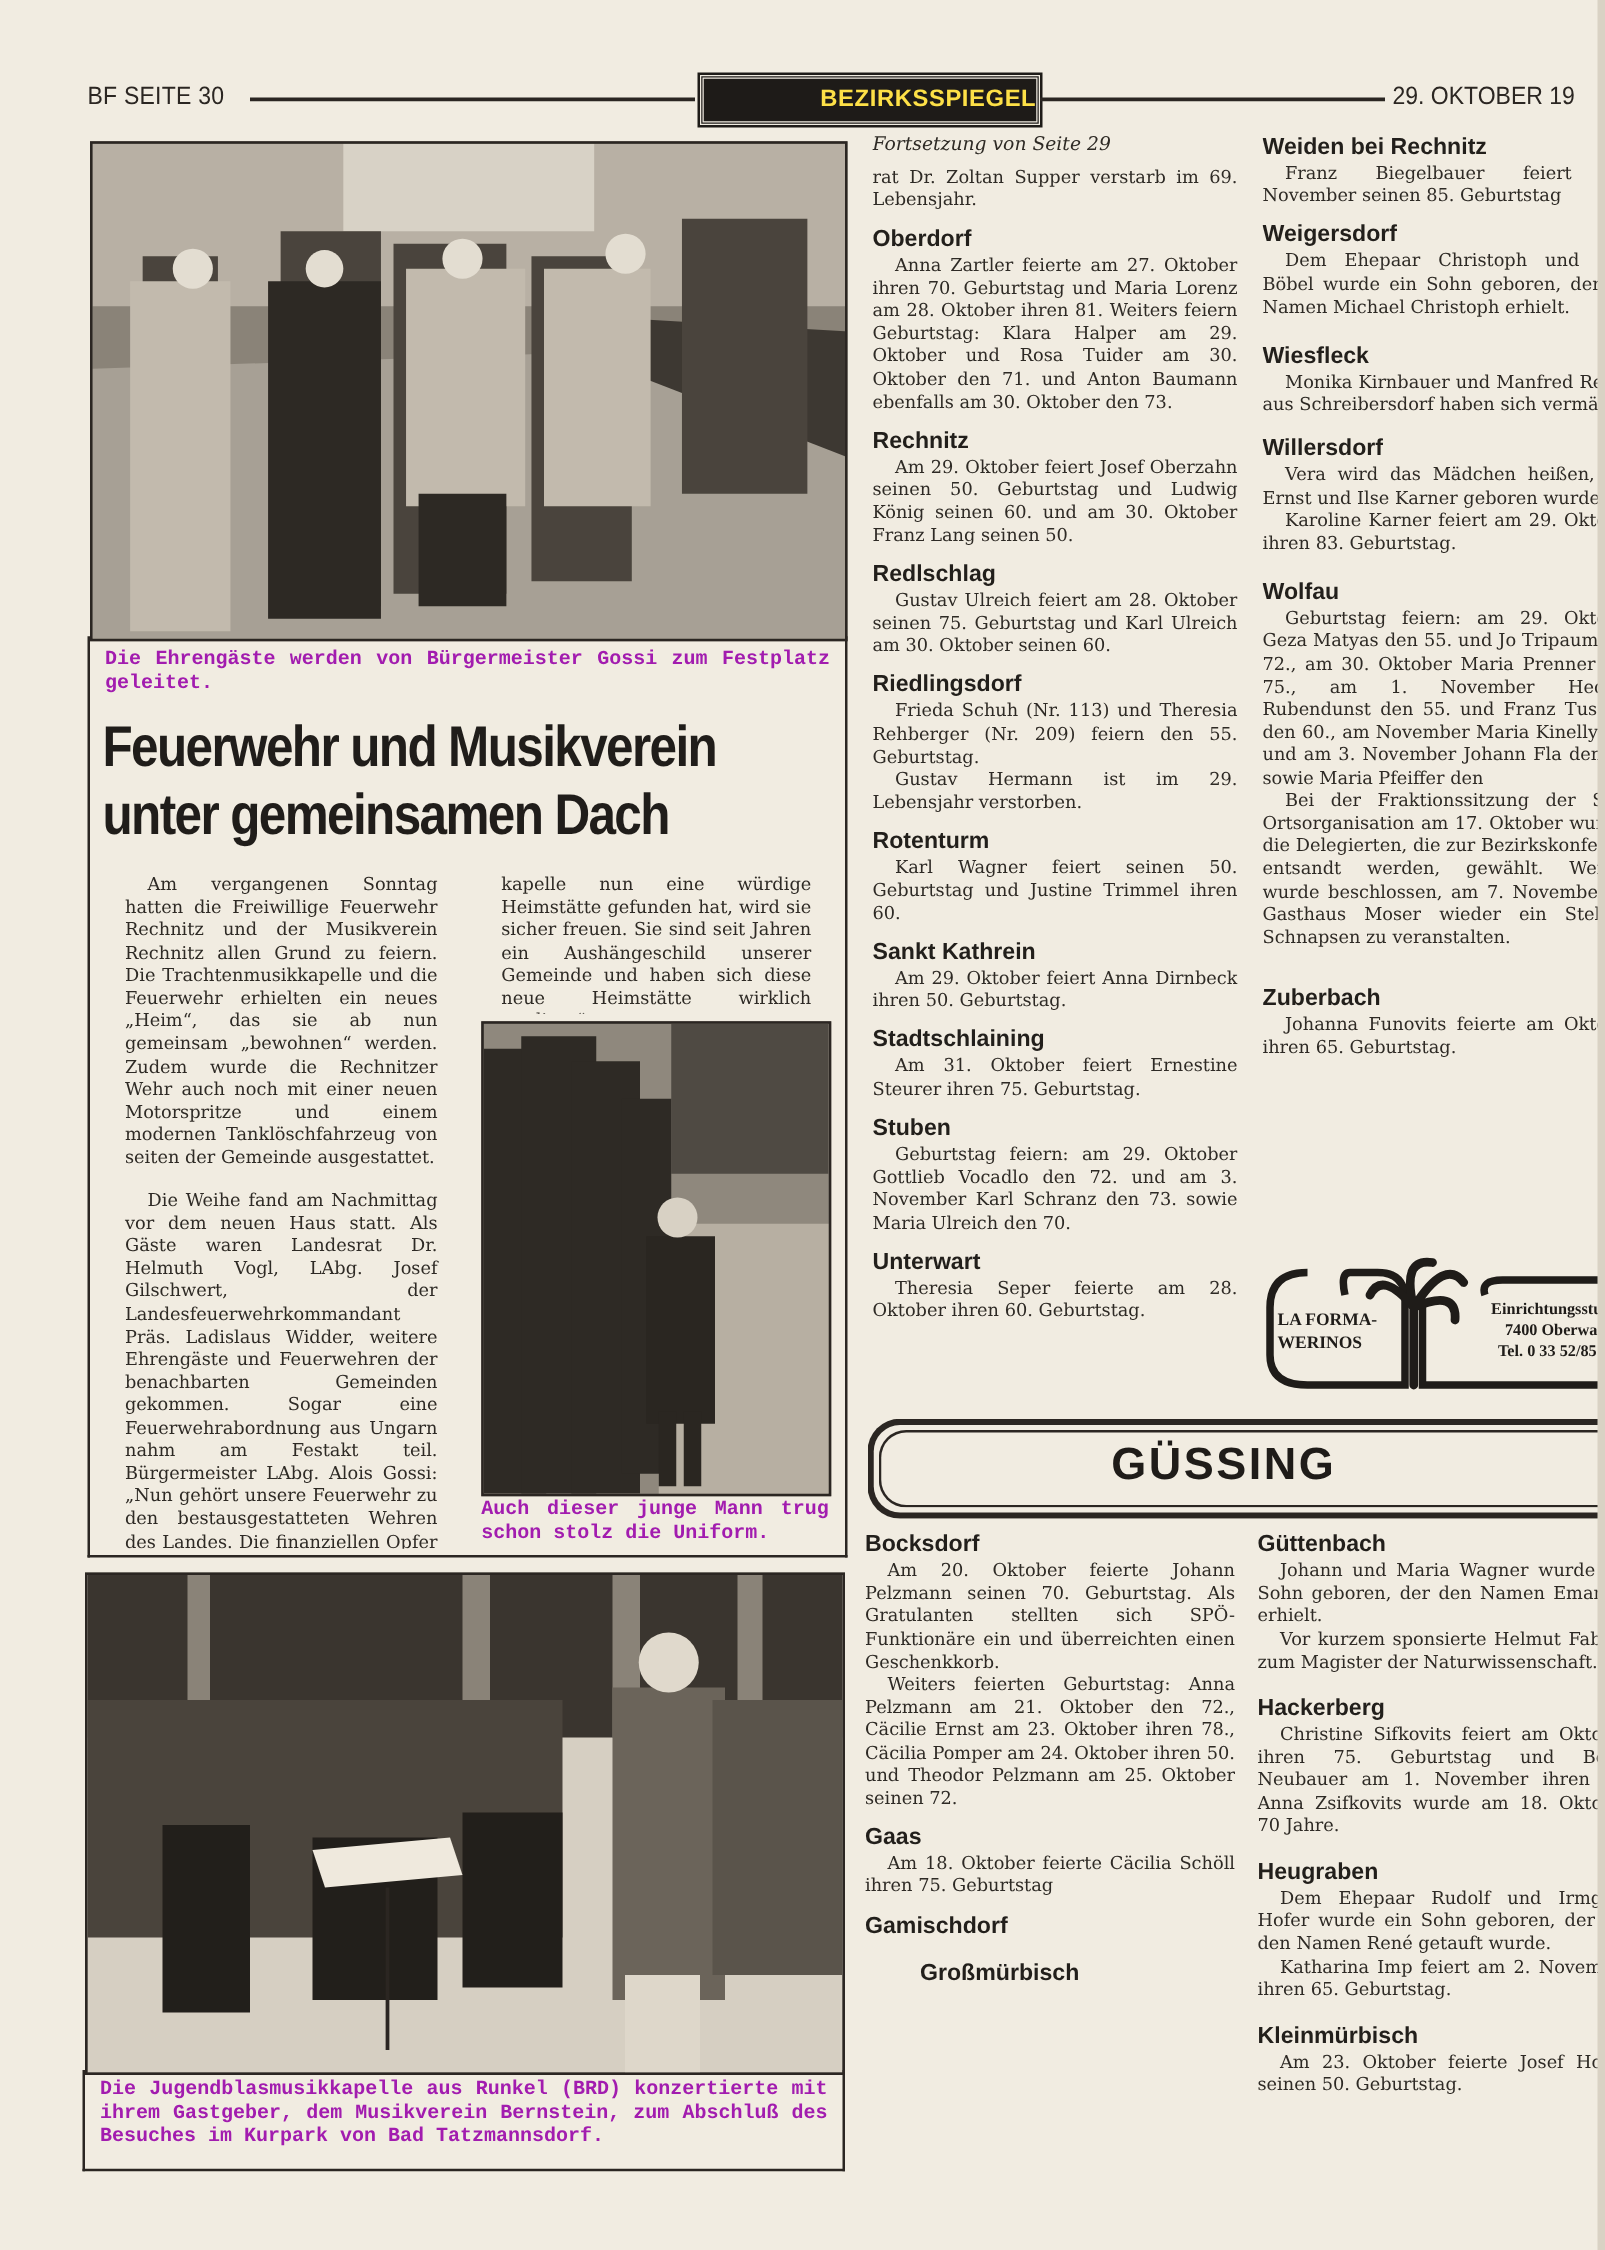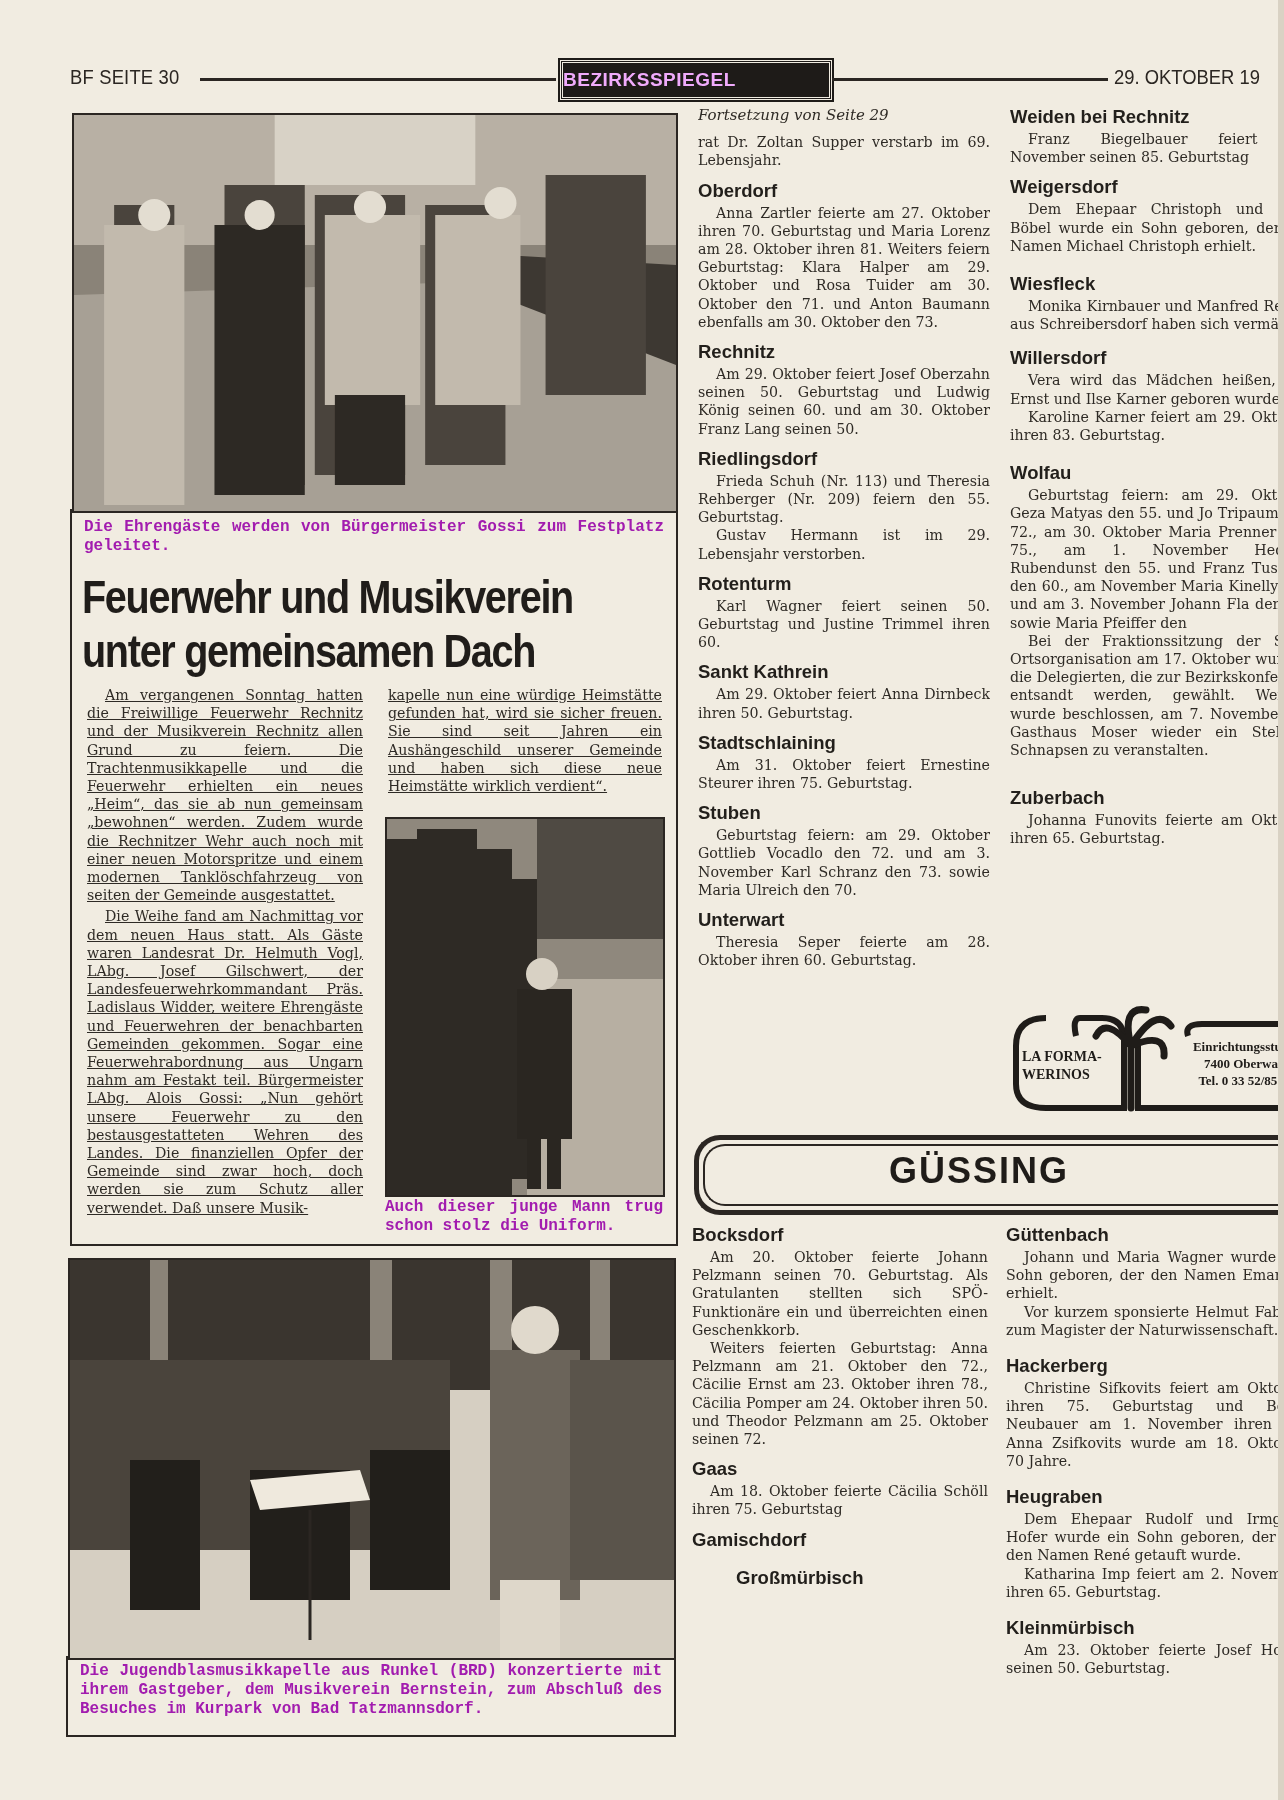--- a/index.html
+++ b/index.html
@@ -7,33 +7,33 @@
     width:1284px; height:1800px; overflow:hidden;
     background:#f1ece1;
     color:#2a2622;
     font-family:"DejaVu Serif", serif;
     position:relative;
   }
   .abs { position:absolute; }
   
   .hdr-left { left:70px; top:66px; font-family:"Liberation Sans", sans-serif; font-size:20px; color:#2b2622; letter-spacing:0.2px; transform:scaleX(0.92); transform-origin:left; }
   .hdr-rule { height:3px; background:#2b2622; top:78px; }
-  .hdr-badge { left:560px; top:60px; width:266px; height:34px; background:#1e1b18; border:3px double #f1ece1; outline:2px solid #1e1b18; color:#f0abfc; font-family:"Liberation Sans", sans-serif; font-weight:bold; font-size:19px; text-align:left; line-height:34px; letter-spacing:0.5px; }
+  .hdr-badge { left:560px; top:60px; width:266px; height:34px; background:#1e1b18; border:3px double #f1ece1; outline:2px solid #1e1b18; color:#fde047; font-family:"Liberation Sans", sans-serif; font-weight:bold; font-size:19px; text-align:right; line-height:34px; letter-spacing:0.5px; }
   .hdr-right { left:1114px; top:66px; font-family:"Liberation Sans", sans-serif; font-size:20px; color:#2b2622; white-space:nowrap; transform:scaleX(0.92); transform-origin:left; }
 
   
   .photo { background:#7b746b; border:2px solid #2b2622; overflow:hidden; }
   .photo svg { display:block; width:100%; height:100%; }
 
   
   .box { border:2px solid #2b2622; }
   .caption { font-family:Liberation Mono, monospace; font-weight:bold; font-size:16px; line-height:19px; color:#a21caf; text-align:justify; }
   .headline { font-family:"Liberation Sans", sans-serif; font-weight:bold; font-size:46px; line-height:54px; color:#201d1a; letter-spacing:-1.5px; transform:scaleX(0.86); transform-origin:left; white-space:nowrap; }
   .body { font-family:"DejaVu Serif", serif; font-size:14.2px; line-height:18.2px; color:#2e2a25; text-align:justify; hyphens:manual; }
-  .body p { margin:3px; text-indent:18px;text-decoration:underline; }
+  .body p { margin:16px; text-indent:18px; }
   .colR { font-family:"DejaVu Serif", serif; font-size:14.2px; line-height:18.2px; color:#2e2a25; }
   .sec-h { font-family:"Liberation Sans", sans-serif; font-weight:bold; font-size:18.5px; line-height:22px; color:#221f1b; margin:10px 0 2px 0; }
   .sec-p { margin:0; text-indent:18px; text-align:justify; }
   .italic { font-style:italic; font-size:15px; }
   .clip { overflow:hidden; white-space:normal; }
 
   .guessing { left:694px; top:1135px; width:620px; height:70px; border:5px solid #2b2622; border-radius:26px 0 0 26px; border-right:none; }
   .guessing-inner { position:absolute; left:4px; top:4px; right:0; bottom:4px; border:2px solid #2b2622; border-right:none; border-radius:22px 0 0 22px; }
   .guessing-text { position:absolute; left:0; right:0; top:10px; text-align:center; font-family:"Liberation Sans", sans-serif; font-weight:bold; font-size:36px; letter-spacing:2px; color:#1f1c19; padding-right:60px; }
 
@@ -144,20 +144,24 @@
   <p class="sec-p" style="text-indent:0">rat Dr. Zoltan Supper verstarb im 69. Lebensjahr.</p>
   <div>
     <div class="sec-h">Oberdorf</div>
     <p class="sec-p">Anna Zartler feierte am 27. Oktober ihren 70. Geburtstag und Maria Lorenz am 28. Oktober ihren 81. Weiters feiern Geburtstag: Klara Halper am 29. Oktober und Rosa Tuider am 30. Oktober den 71. und Anton Baumann ebenfalls am 30. Oktober den 73.</p>
   </div>
   <div>
     <div class="sec-h">Rechnitz</div>
     <p class="sec-p">Am 29. Oktober feiert Josef Oberzahn seinen 50. Geburtstag und Ludwig König seinen 60. und am 30. Oktober Franz Lang seinen 50.</p>
   </div>
   <div>
+    <div class="sec-h">Redlschlag</div>
+    <p class="sec-p">Gustav Ulreich feiert am 28. Oktober seinen 75. Geburtstag und Karl Ulreich am 30. Oktober seinen 60.</p>
+  </div>
+  <div>
     <div class="sec-h">Riedlingsdorf</div>
     <p class="sec-p">Frieda Schuh (Nr. 113) und Theresia Rehberger (Nr. 209) feiern den 55. Geburtstag.</p>
     <p class="sec-p">Gustav Hermann ist im 29. Lebensjahr verstorben.</p>
   </div>
   <div>
     <div class="sec-h">Rotenturm</div>
     <p class="sec-p">Karl Wagner feiert seinen 50. Geburtstag und Justine Trimmel ihren 60.</p>
   </div>
   <div>
     <div class="sec-h">Sankt Kathrein</div>

